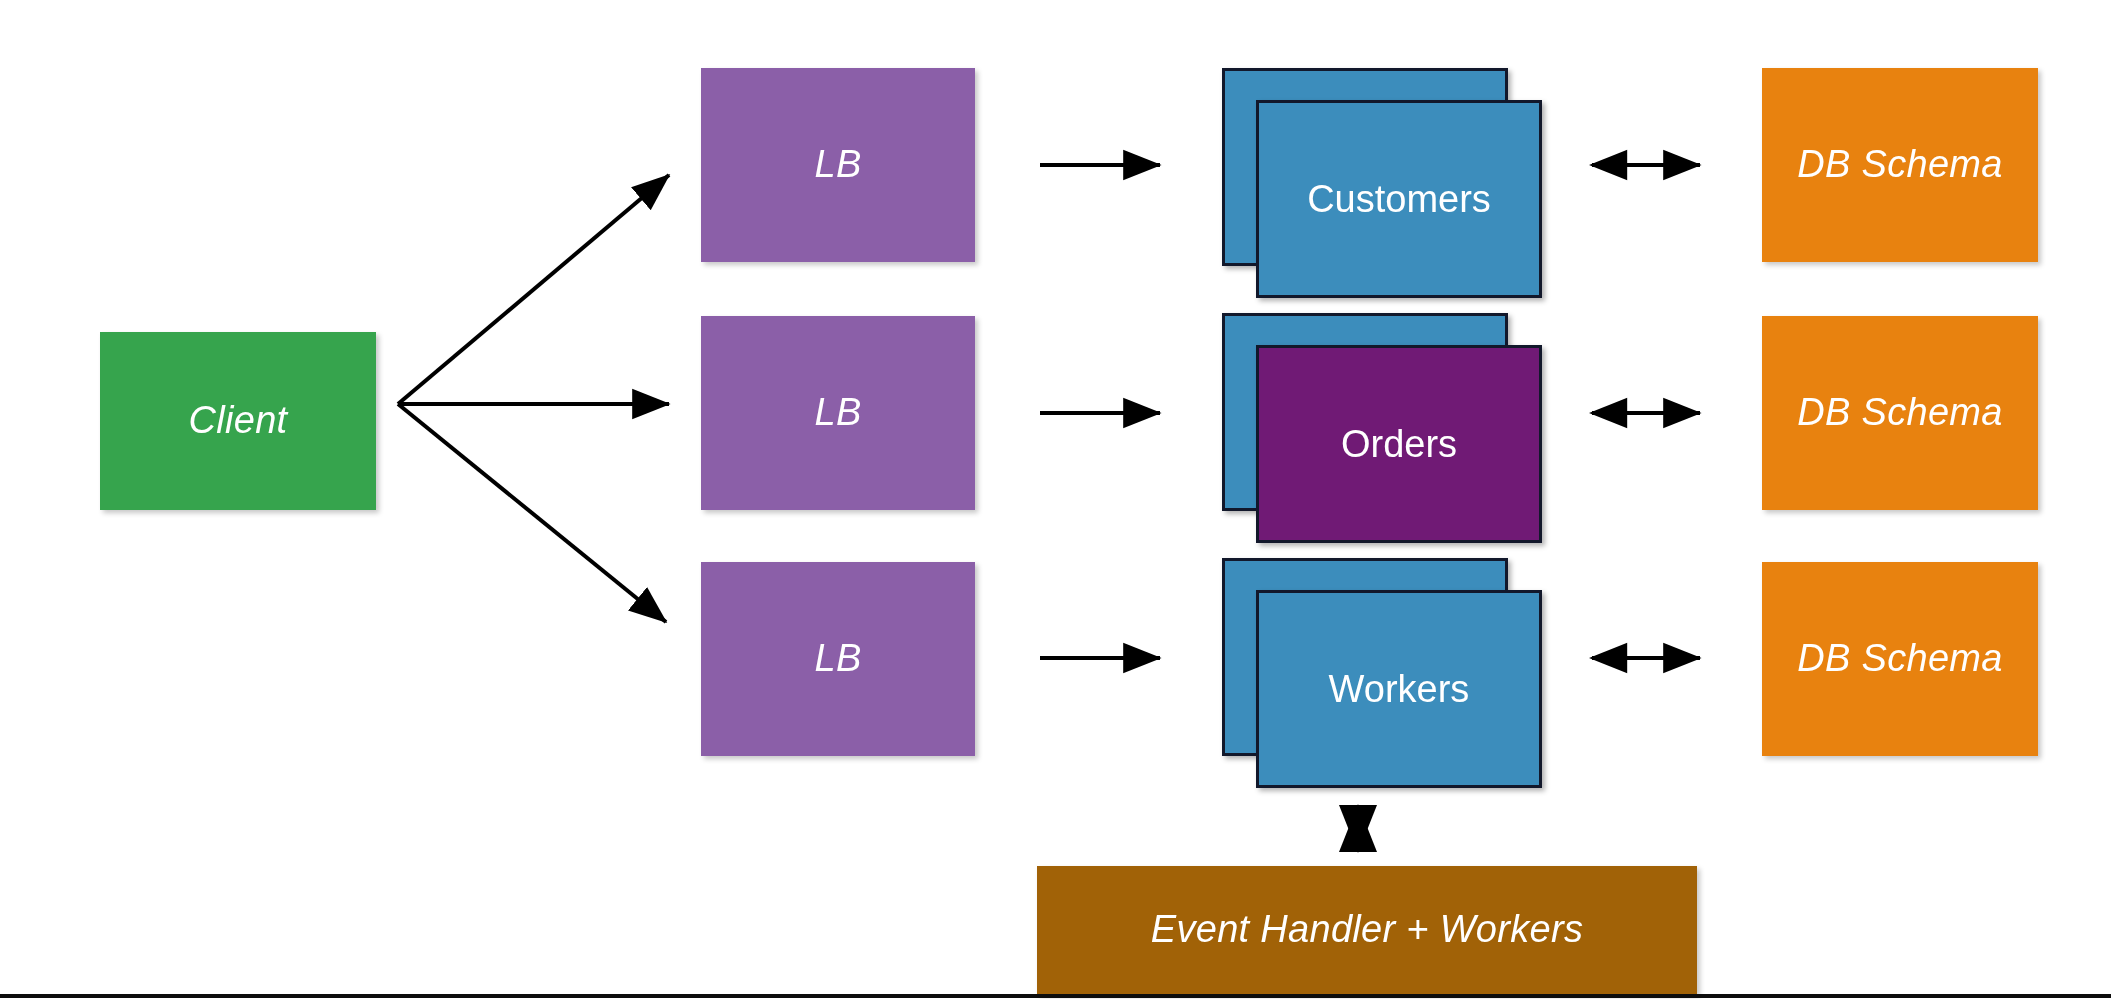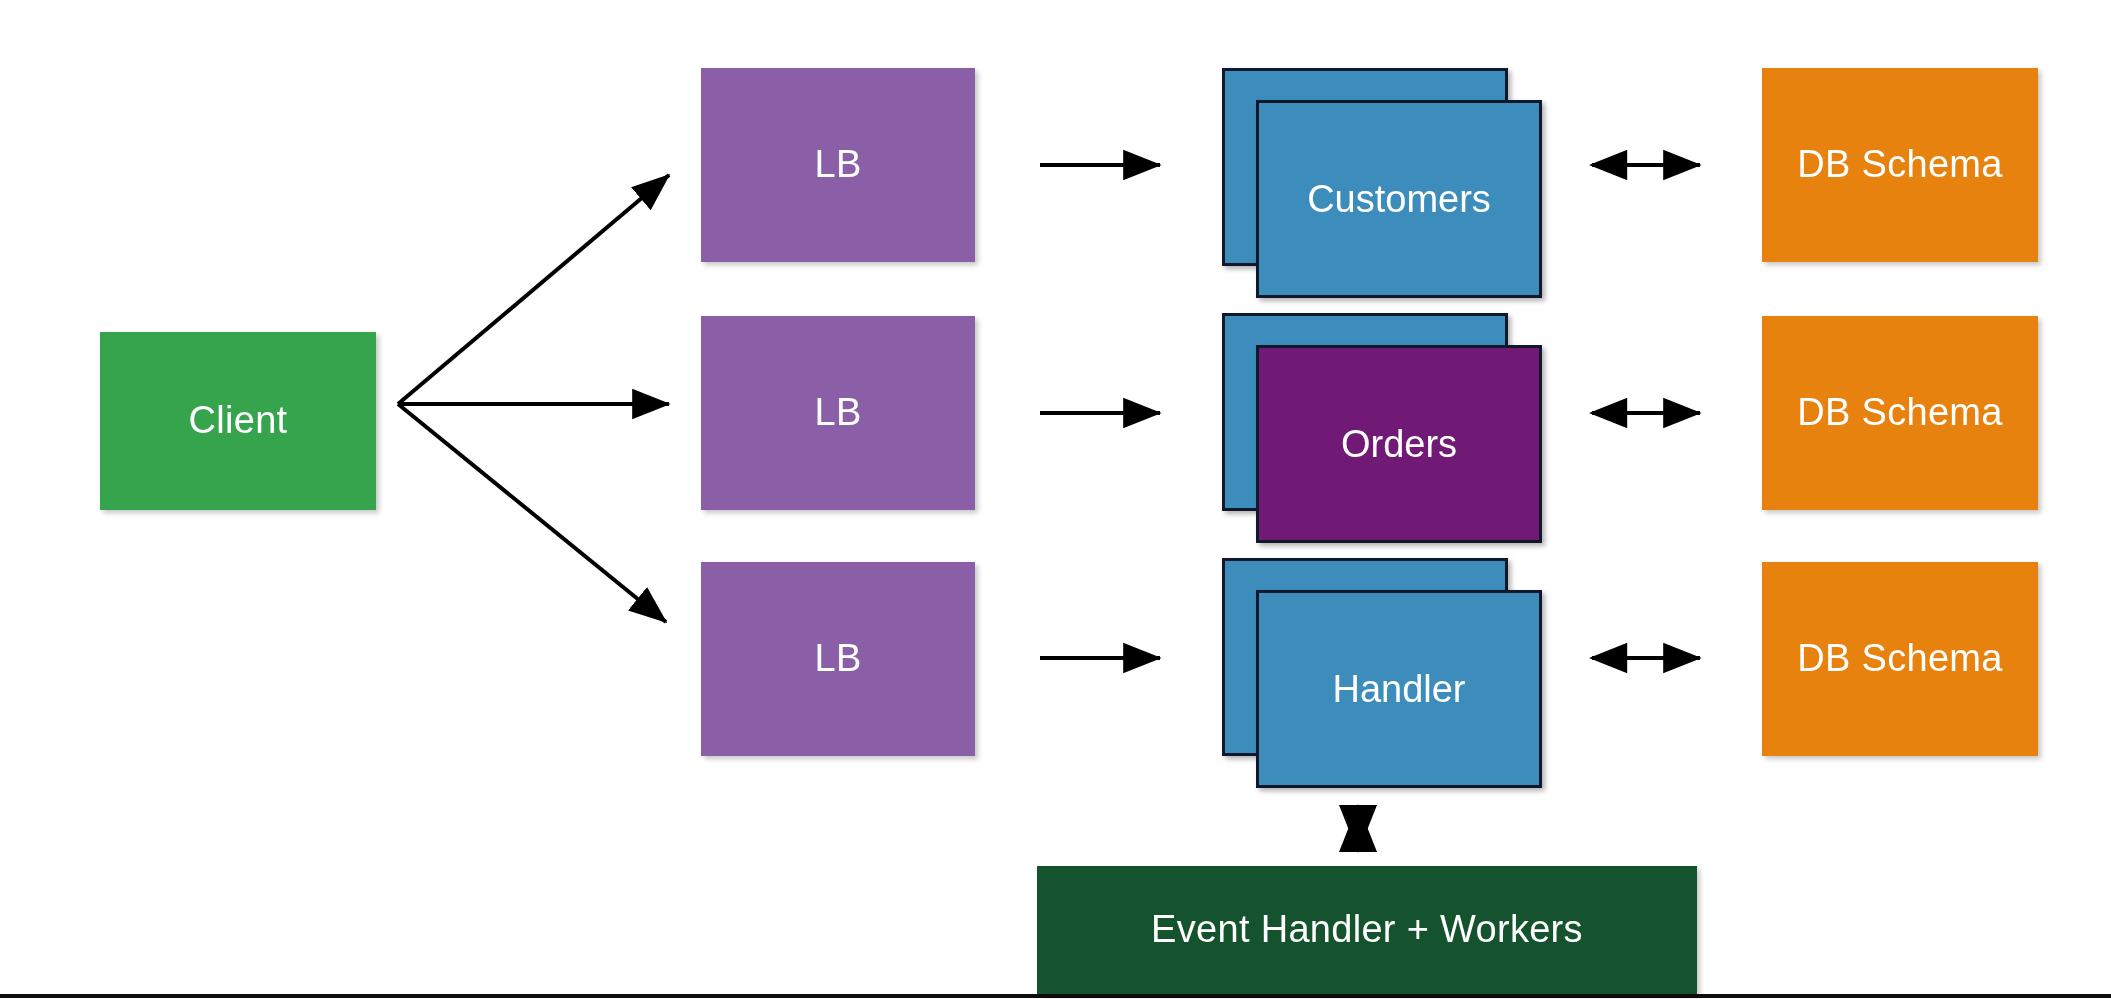--- a/index.html
+++ b/index.html
@@ -28,20 +28,21 @@
     font-size: 38px;
     font-weight: 400;
     letter-spacing: 0.3px;
     text-align: center;
     box-sizing: border-box;
     line-height: 1.15;
   }
 
   .shadowed {
     box-shadow: 3px 3px 5px rgba(0,0,0,0.22);
+    font-style: italic;
   }
 
   
   .stack {
     position: absolute;
   }
   .stack .card {
     position: absolute;
     border: 3px solid #12182b;
     box-sizing: border-box;
@@ -155,35 +156,35 @@
   <div class="stack" style="left:1222px; top:313px; width:320px; height:230px;">
     <div class="card back" style="width:286px; height:198px; background:#3c8dbc;"></div>
     <div class="card front" style="width:286px; height:198px; background:#701a75;">
       <span class="card-label">Orders</span>
     </div>
   </div>
 
   <div class="stack" style="left:1222px; top:558px; width:320px; height:230px;">
     <div class="card back" style="width:286px; height:198px; background:#3c8dbc;"></div>
     <div class="card front" style="width:286px; height:198px; background:#3c8dbc;">
-      <span class="card-label">Handler</span>
+      <span class="card-label">Workers</span>
     </div>
   </div>
 
   <div class="node shadowed" style="left:1762px; top:68px; width:276px; height:194px; background:#e8820f;">
     <span>DB Schema</span>
   </div>
 
   <div class="node shadowed" style="left:1762px; top:316px; width:276px; height:194px; background:#e8820f;">
     <span>DB Schema</span>
   </div>
 
   <div class="node shadowed" style="left:1762px; top:562px; width:276px; height:194px; background:#e8820f;">
     <span>DB Schema</span>
   </div>
 
-  <div class="node shadowed" style="left:1037px; top:866px; width:660px; height:128px; background:#14532d;">
+  <div class="node shadowed" style="left:1037px; top:866px; width:660px; height:128px; background:#a16207;">
     <span>Event Handler + Workers</span>
   </div>
 
   <div class="bottom-rule"></div>
 
 </div>
 
 </body></html>

